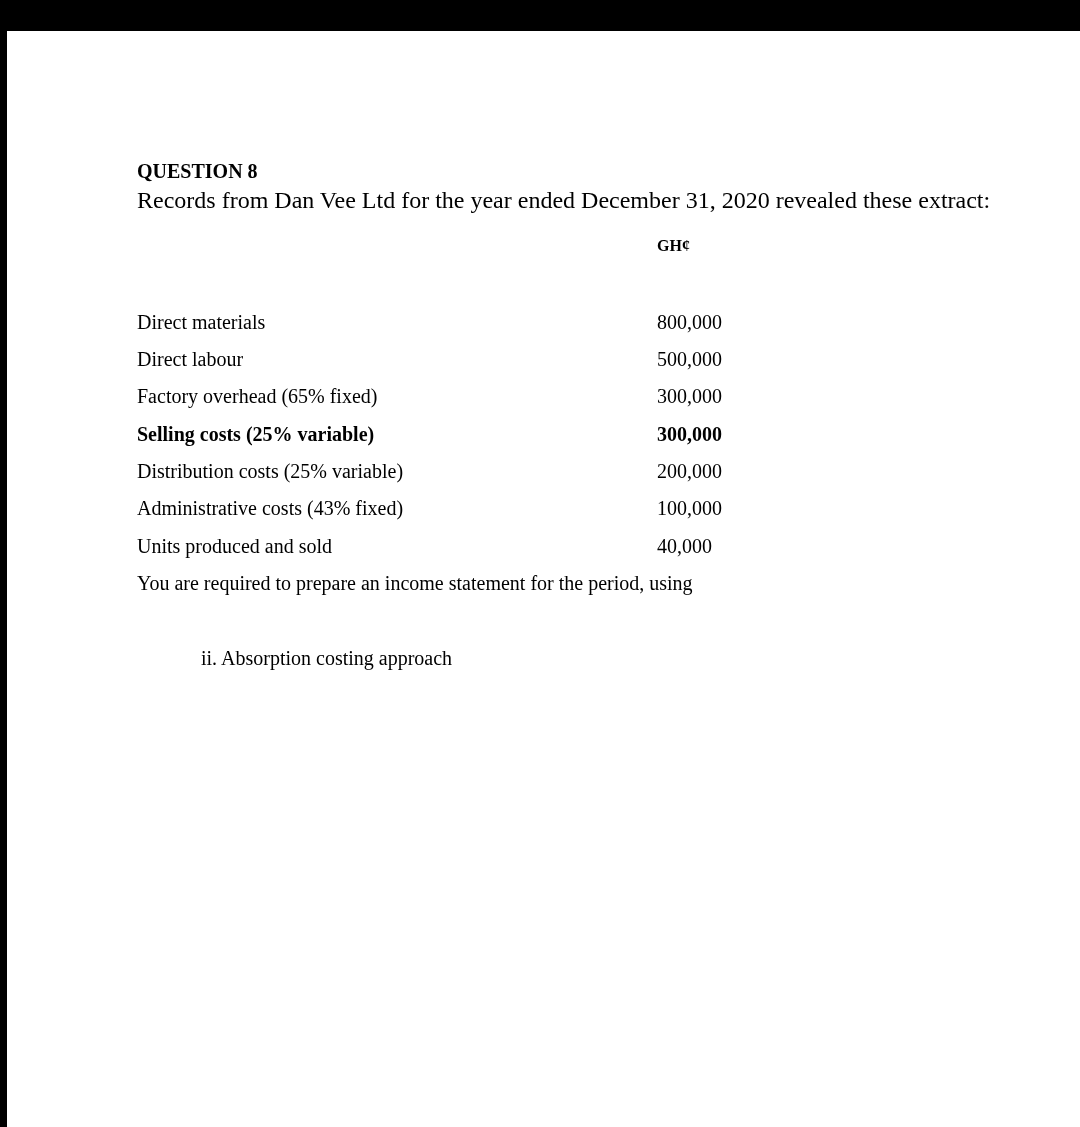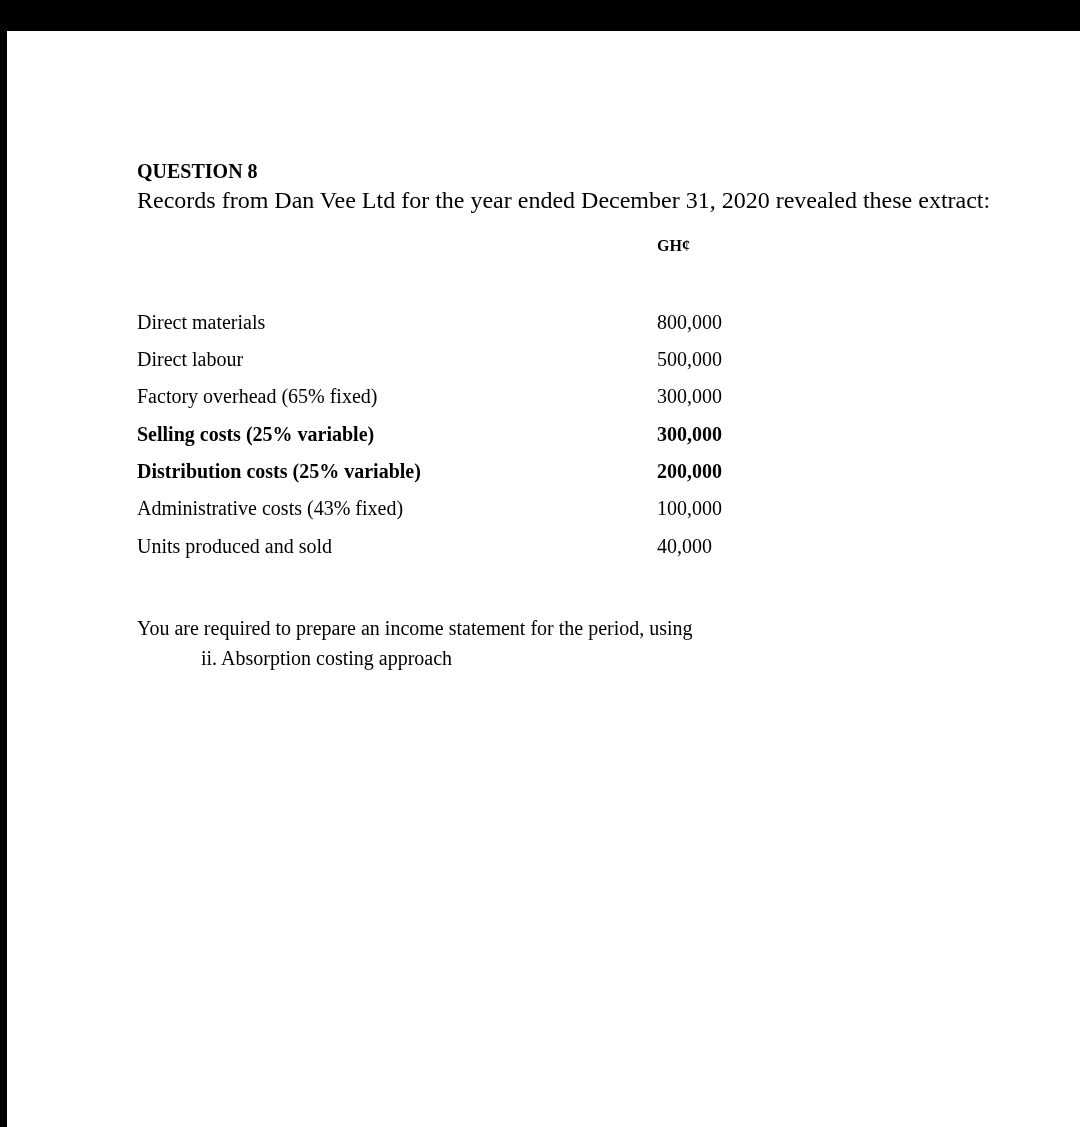--- a/index.html
+++ b/index.html
@@ -68,21 +68,20 @@
       left: 520px;
       top: 0;
       white-space: nowrap;
     }
     .require {
       position: absolute;
       left: 130px;
       top: 541px;
       font-size: 20px;
       white-space: nowrap;
-      margin-top: 45px;
     }
     .approach {
       position: absolute;
       left: 194px;
       font-size: 20px;
       white-space: nowrap;
     }
   </style>
 </head>
 <body>
@@ -105,21 +104,21 @@
       <span class="value">500,000</span>
     </div>
     <div class="row" style="top:354px;">
       <span class="label">Factory overhead (65% fixed)</span>
       <span class="value">300,000</span>
     </div>
     <div class="row" style="top:392px;font-weight:bold;">
       <span class="label">Selling costs (25% variable)</span>
       <span class="value">300,000</span>
     </div>
-    <div class="row" style="top:429px;font-weight:bold;">
+    <div class="row" style="top:429px;">
       <span class="label">Distribution costs (25% variable)</span>
       <span class="value">200,000</span>
     </div>
     <div class="row" style="top:466px;">
       <span class="label">Administrative costs (43% fixed)</span>
       <span class="value">100,000</span>
     </div>
     <div class="row" style="top:504px;">
       <span class="label">Units produced and sold</span>
       <span class="value">40,000</span>

